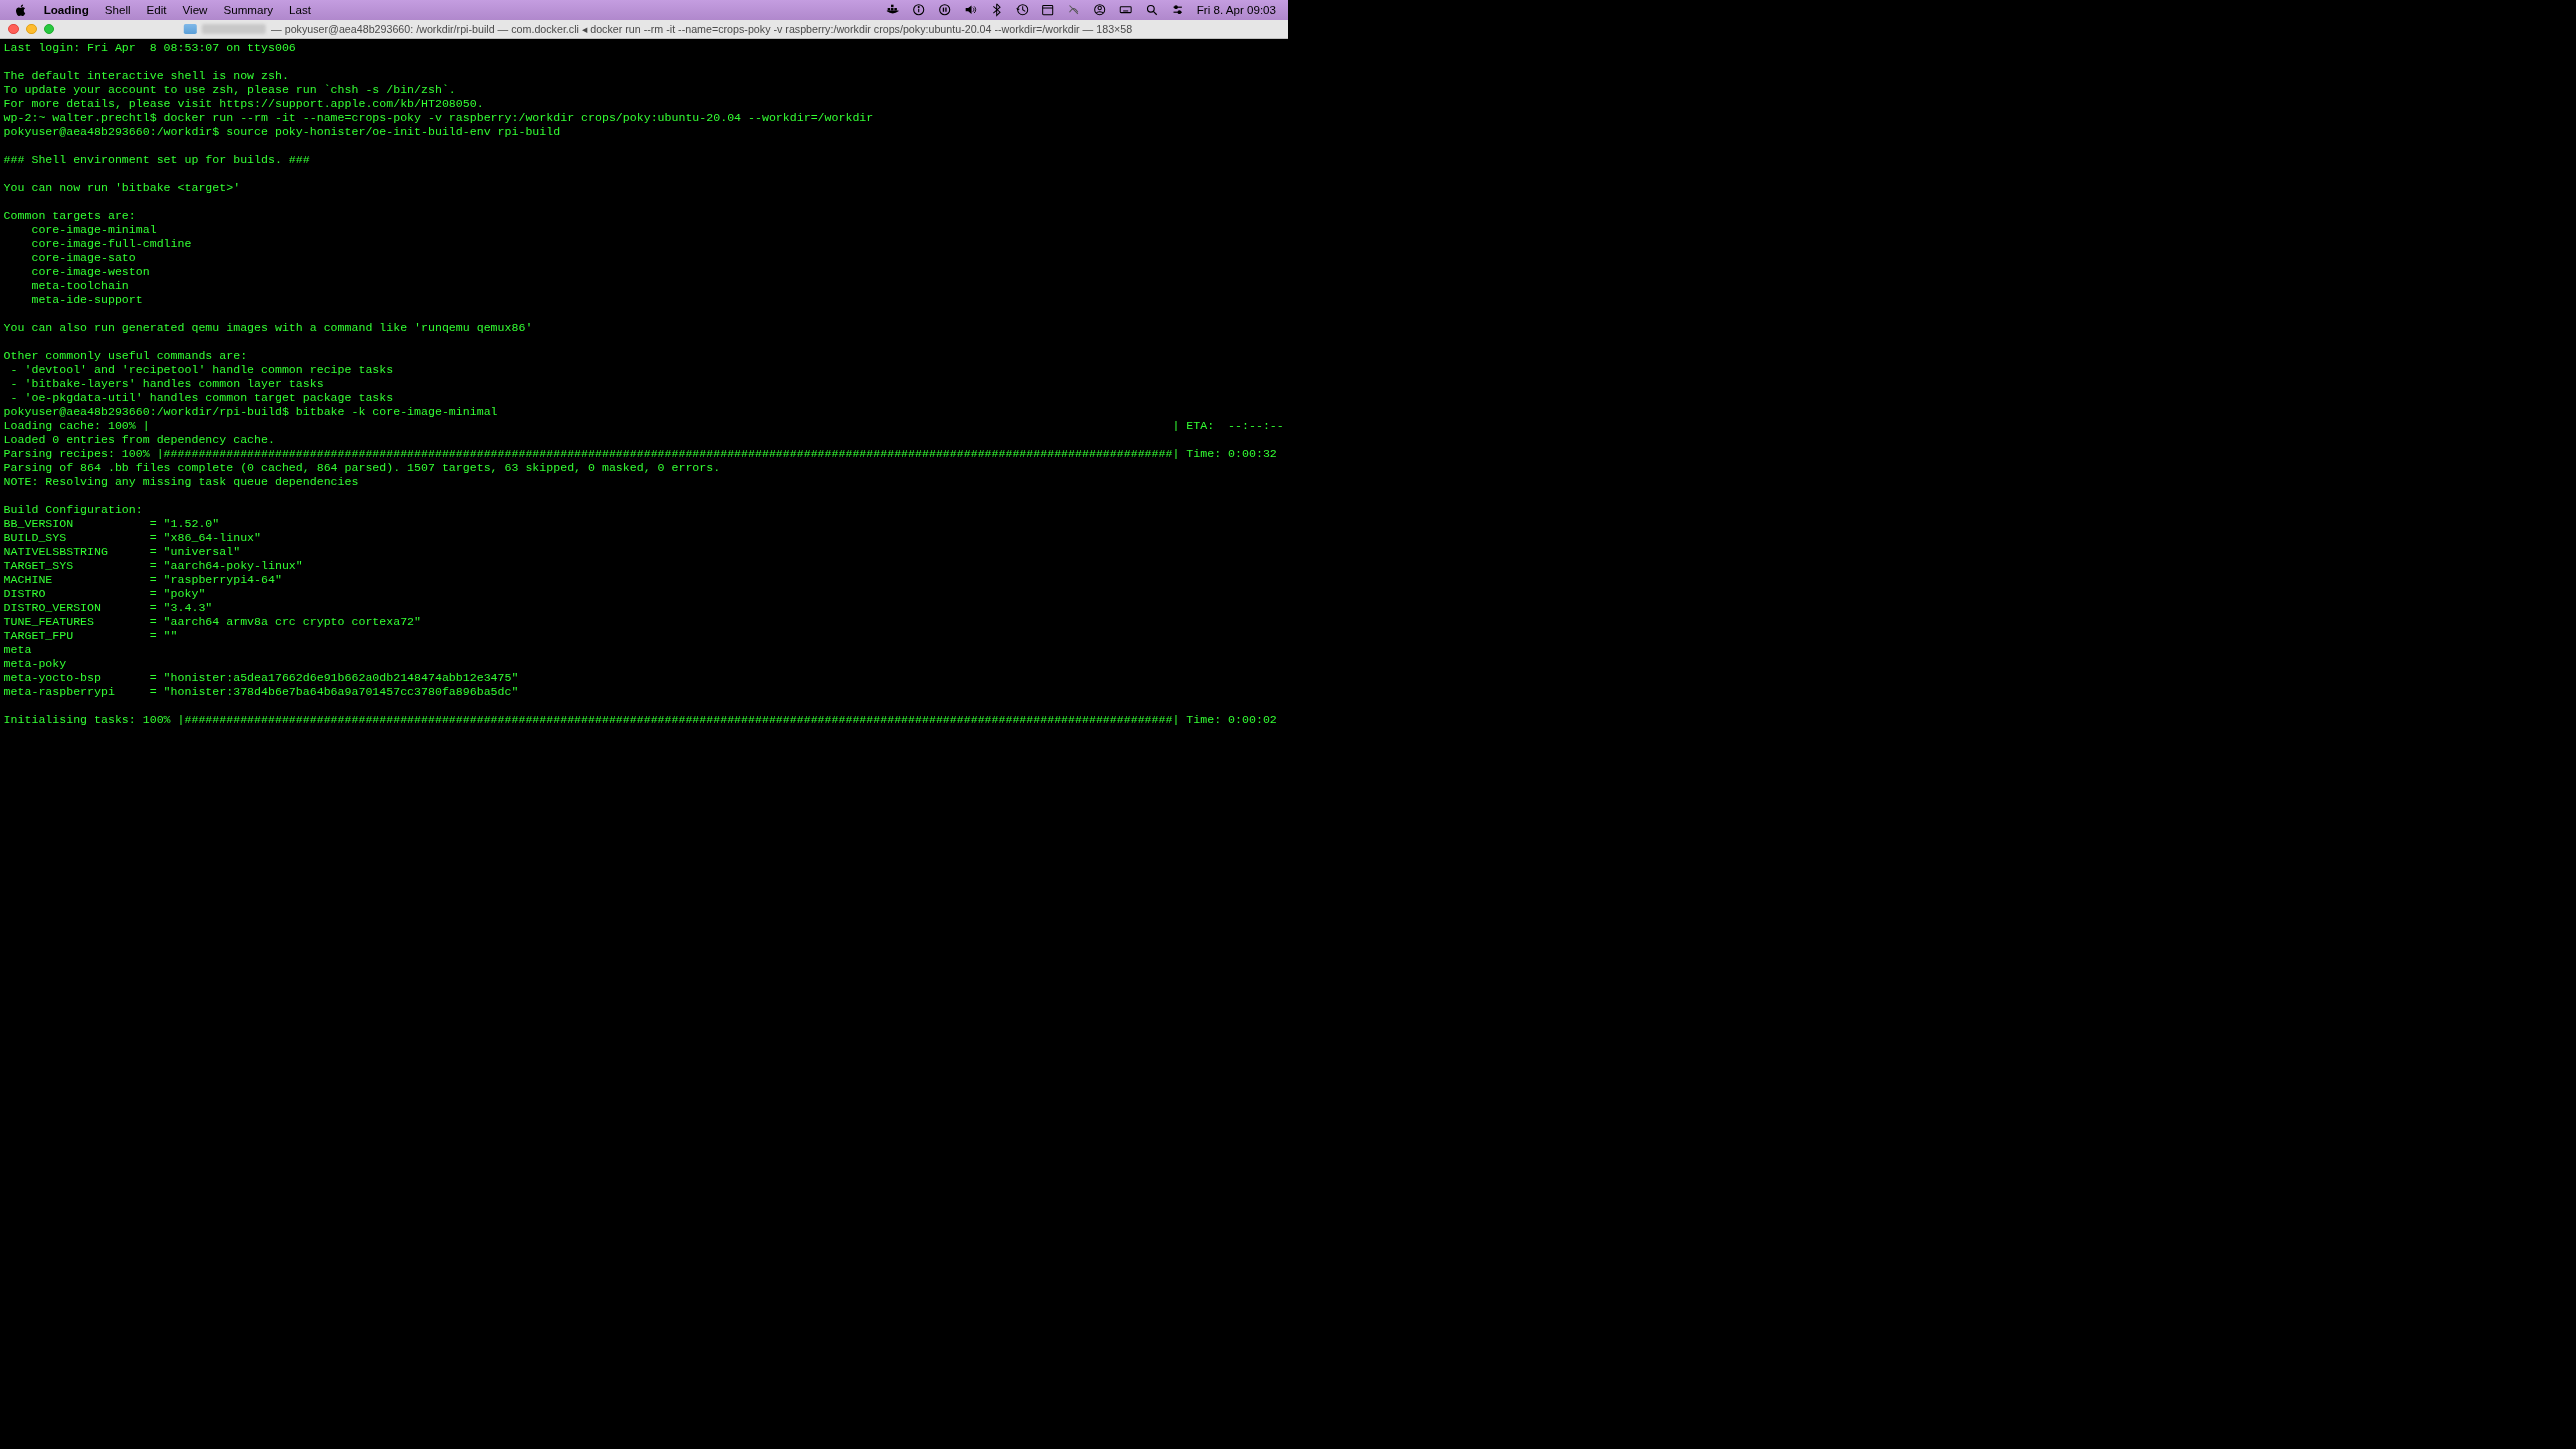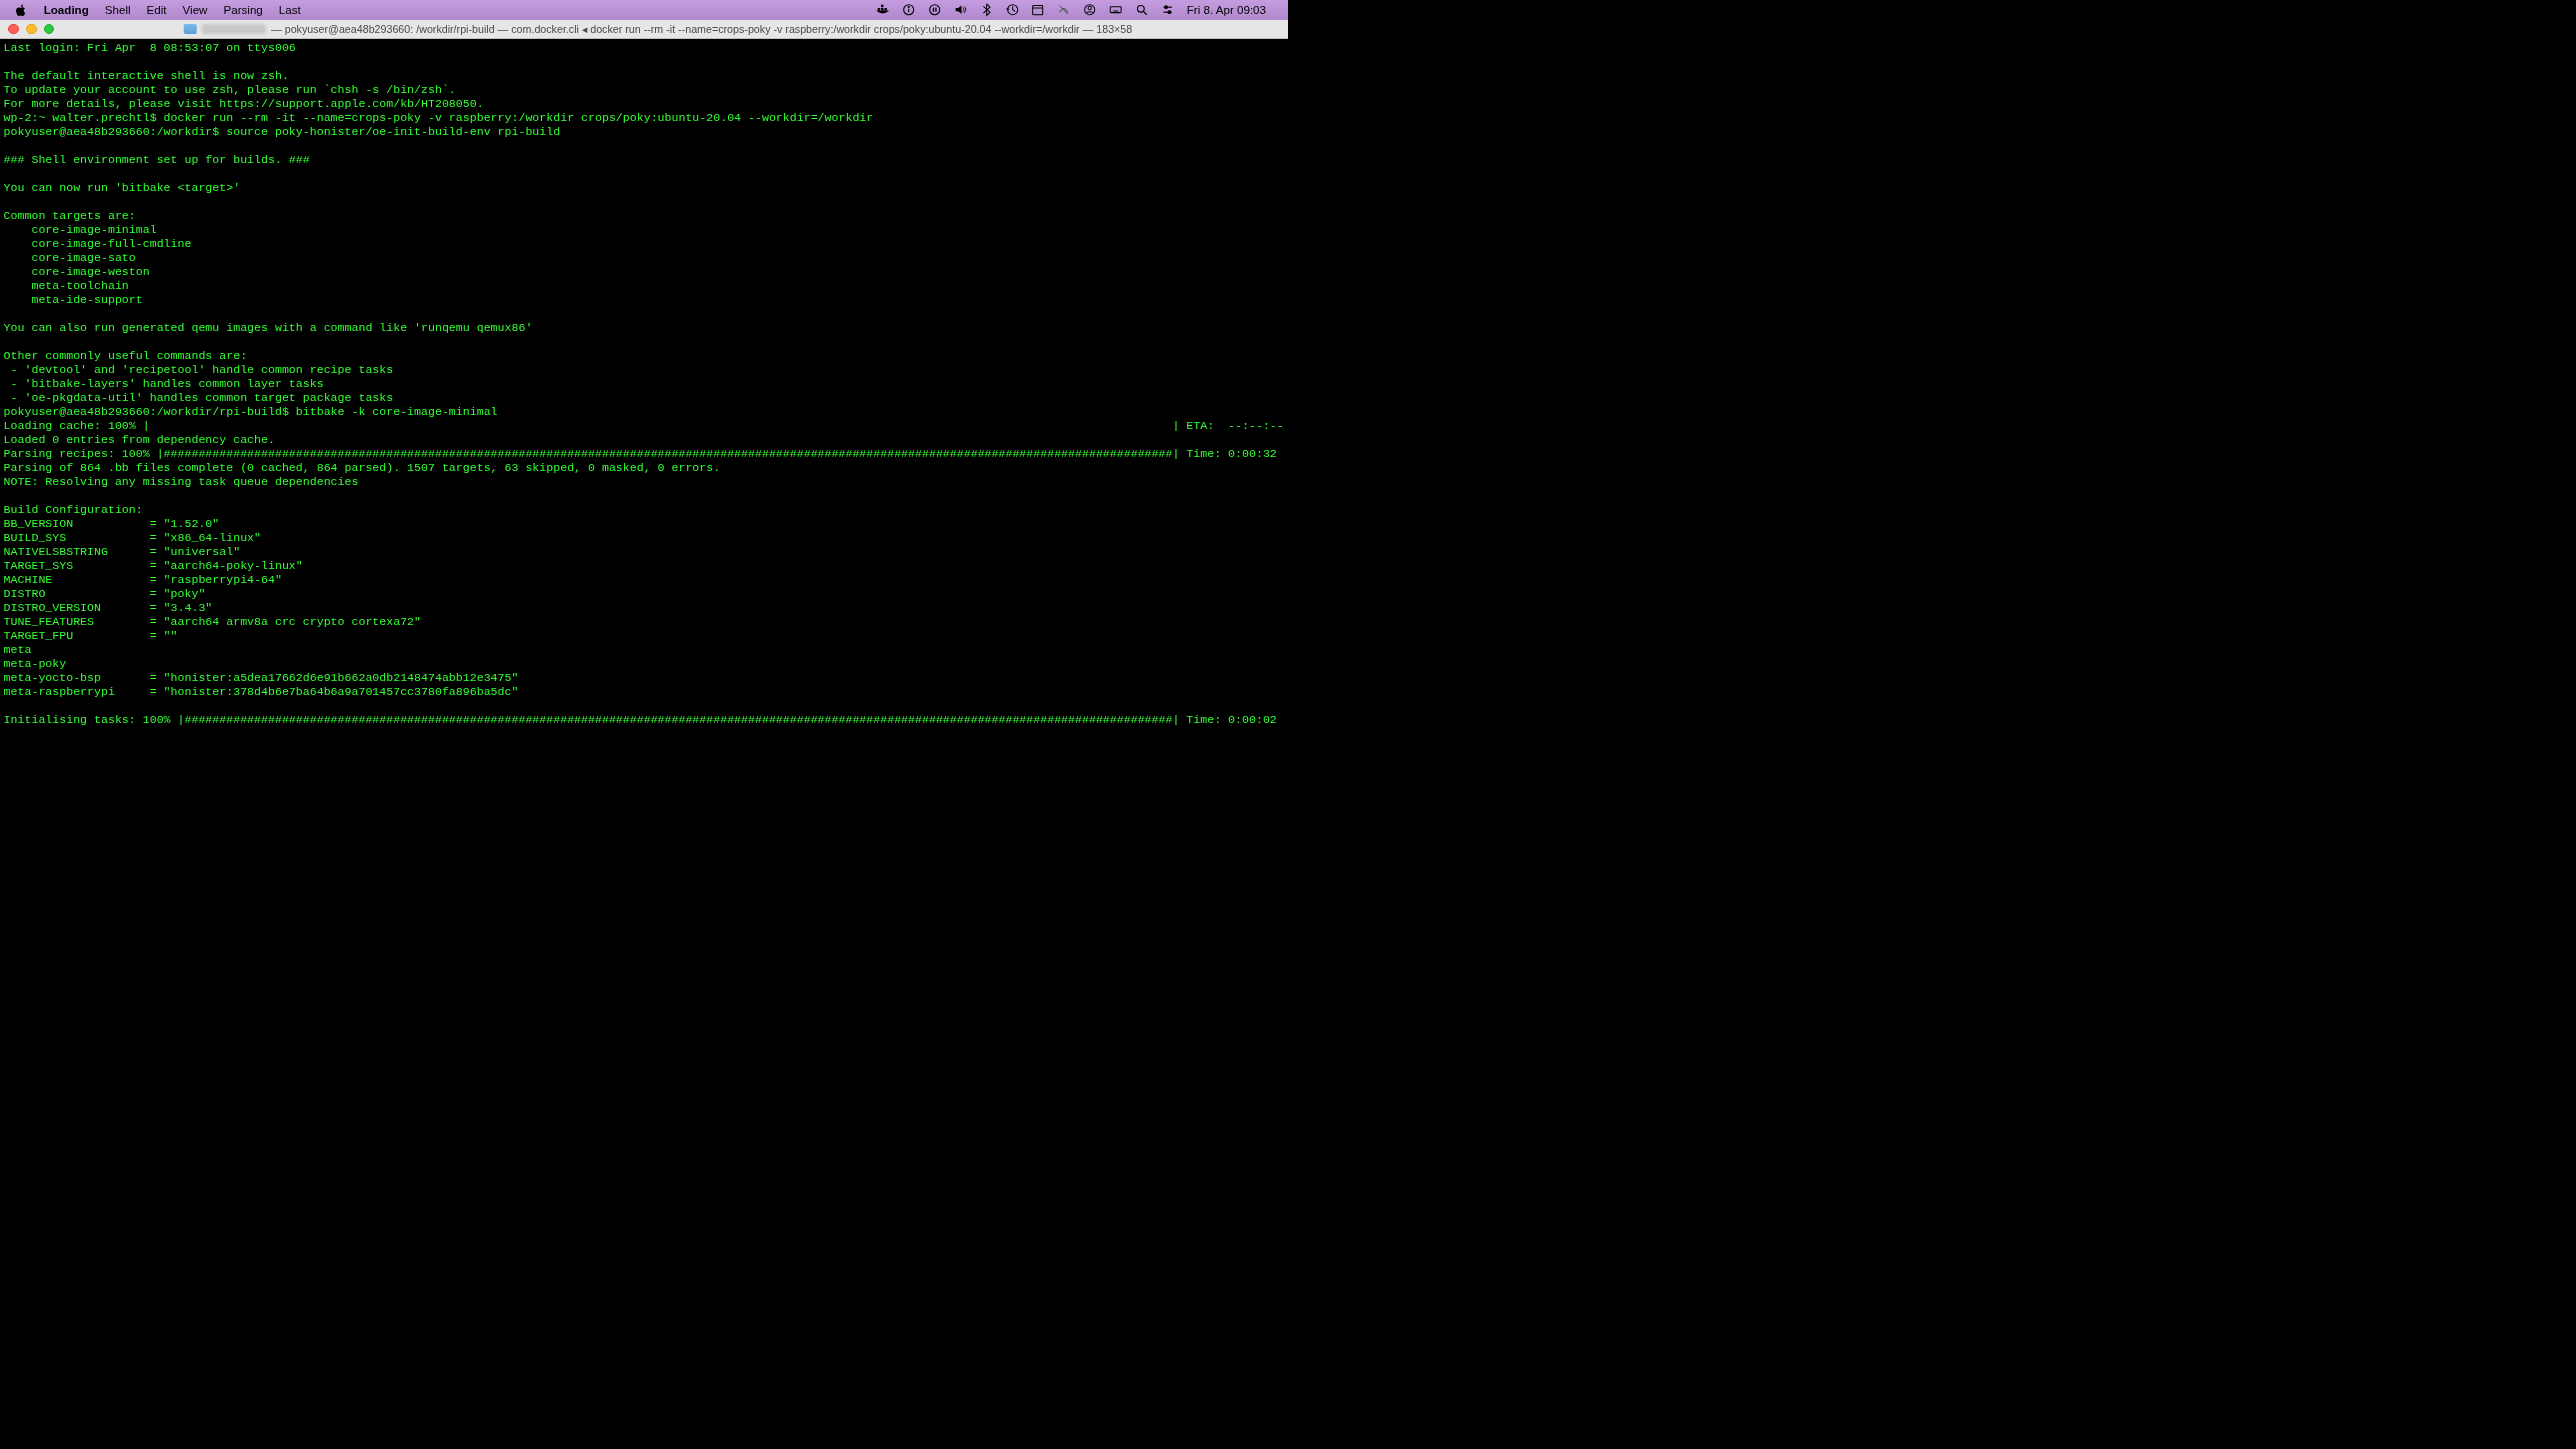--- a/index.html
+++ b/index.html
@@ -12,21 +12,21 @@
     width: 100%;
     background: linear-gradient(#c49de0, #b088cc);
     color: #000;
     display: flex;
     align-items: center;
     font-size: 11.6px;
     padding: 0 7.2px;
     position: relative;
   }
   .menubar .left { display: flex; align-items: center; gap: 0; }
-  .menubar .right { position: absolute; right: 22px; display: flex; align-items: center; gap: 12.5px; }
+  .menubar .right { position: absolute; right: 12px; display: flex; align-items: center; gap: 12.5px; }
   .menubar .item { padding: 0 8px; cursor: default; }
   .menubar .bold { font-weight: 600; }
   .menubar svg { width: 13.4px; height: 13.4px; display: block; }
   .menubar .apple svg { width: 12.5px; height: 12.5px; }
   .menubar .clock { font-weight: 400; white-space: nowrap; }
 
   
   .titlebar {
     height: 19.7px;
     width: 100%;
@@ -106,21 +106,21 @@
     <div class="left">
       <span class="item apple">
         <svg viewBox="0 0 16 16" fill="#000">
             <path d="M11.2 8.5c0-1.8 1.5-2.7 1.6-2.7-0.9-1.3-2.2-1.4-2.7-1.5-1.1-0.1-2.2 0.7-2.8 0.7-0.6 0-1.5-0.7-2.4-0.6-1.2 0-2.4 0.7-3 1.9-1.3 2.2-0.3 5.5 0.9 7.3 0.6 0.9 1.3 1.9 2.3 1.8 0.9 0 1.3-0.6 2.4-0.6 1.1 0 1.4 0.6 2.4 0.6 1 0 1.6-0.9 2.2-1.8 0.7-1 1-2 1-2.1-0.1 0-1.9-0.7-1.9-3zM9.5 3c0.5-0.6 0.9-1.5 0.8-2.4-0.7 0-1.6 0.5-2.1 1.1-0.5 0.5-0.9 1.4-0.8 2.3 0.8 0.1 1.6-0.4 2.1-1z"></path>
           </svg>
       </span>
       <span class="item bold">Loading</span>
       <span class="item">Shell</span>
       <span class="item">Edit</span>
       <span class="item">View</span>
-      <span class="item">Parsing</span>
+      <span class="item">Summary</span>
       <span class="item">Last</span>
     </div>
     <div class="right">
       <span>
           <svg viewBox="0 0 16 16" fill="#000">
             <rect x="2" y="6" width="3" height="3"></rect>
             <rect x="6" y="6" width="3" height="3"></rect>
             <rect x="6" y="2" width="3" height="3"></rect>
             <rect x="10" y="6" width="3" height="3"></rect>
             <path d="M1 10 Q8 15 15 10 L15 9 L1 9 Z"></path>

